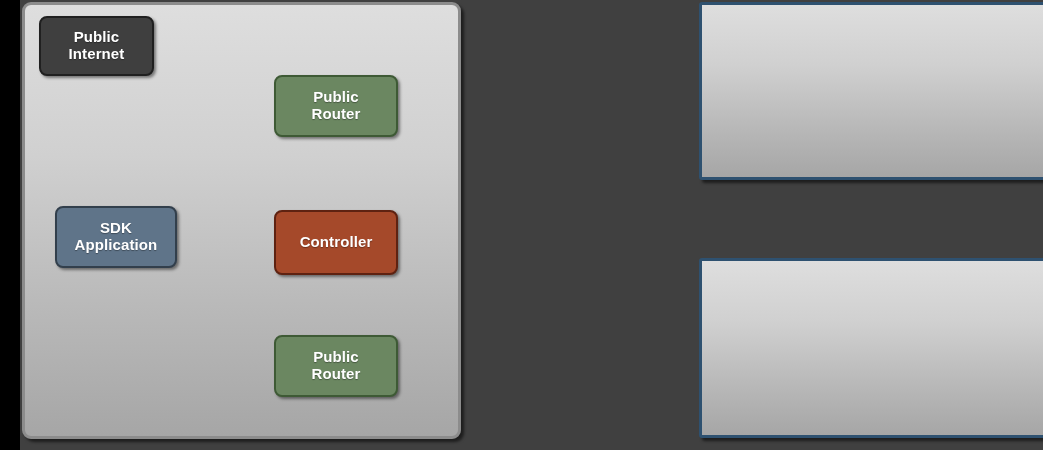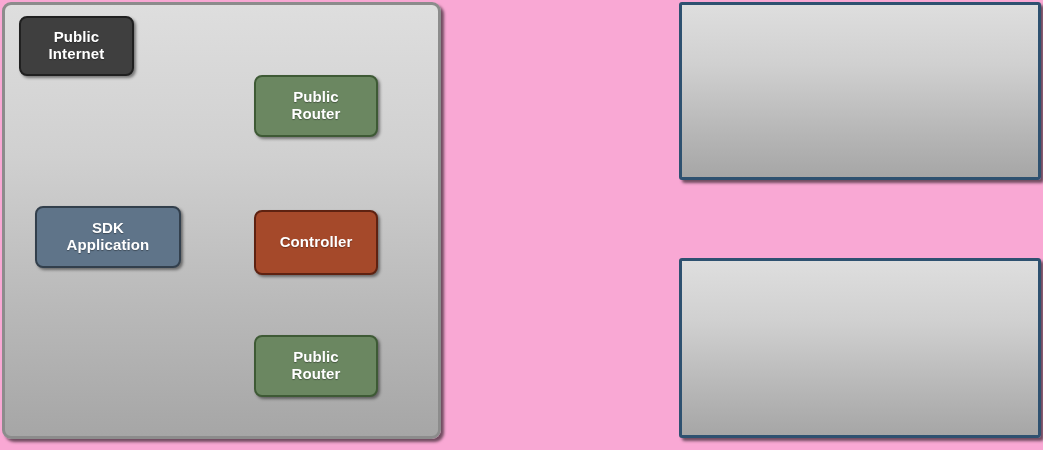--- a/index.html
+++ b/index.html
@@ -11,21 +11,22 @@
     width: 1043px;
     height: 450px;
     position: relative;
     overflow: hidden;
     font-family: "Liberation Sans", sans-serif;
   }
 
   .canvas {
     position: absolute;
     inset: 0;
-    background: #f9a8d4;
+    background: #404040;
+    margin-left: 20px;
   }
 
   
   .zone {
     position: absolute;
     box-sizing: border-box;
     background: linear-gradient(to bottom, #dedede 0%, #d0d0d0 35%, #b9b9b9 70%, #a6a6a6 100%);
     box-shadow: 3px 3px 3px rgba(0,0,0,0.55);
   }
   .zone-public {
@@ -86,21 +87,21 @@
     border: 2px solid #323f4c;
   }
   .node-rust {
     background: #a5492a;
     border: 2px solid #5e2211;
   }
 
   
   #n-public-internet { left: 14px;  top: 11px;  width: 115px; height: 60px; }
   #n-public-router-1 { left: 249px; top: 70px;  width: 124px; height: 62px; }
-  #n-sdk-application { left: 30px;  top: 201px; width: 146px; height: 62px; }
+  #n-sdk-application { left: 30px;  top: 201px; width: 122px; height: 62px; }
   #n-controller      { left: 249px; top: 205px; width: 124px; height: 65px; }
   #n-public-router-2 { left: 249px; top: 330px; width: 124px; height: 62px; }
 </style>
 </head>
 <body>
 
 <div class="canvas">
 
   <div class="zone zone-public">
 

